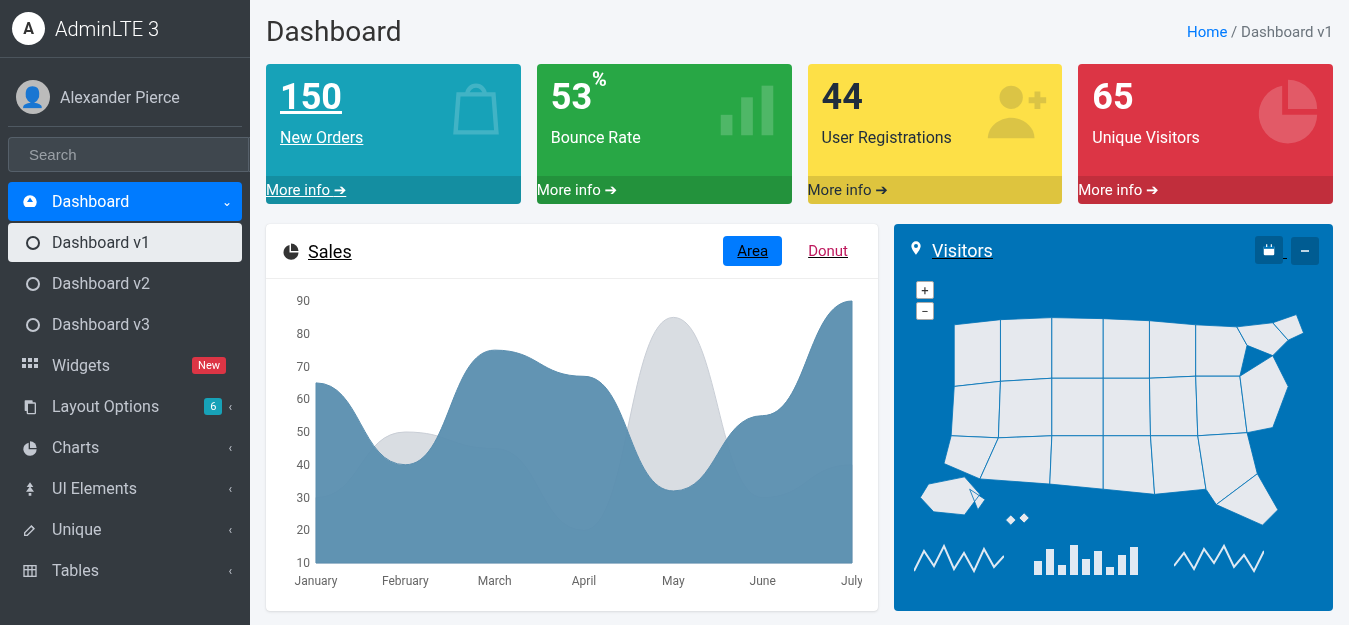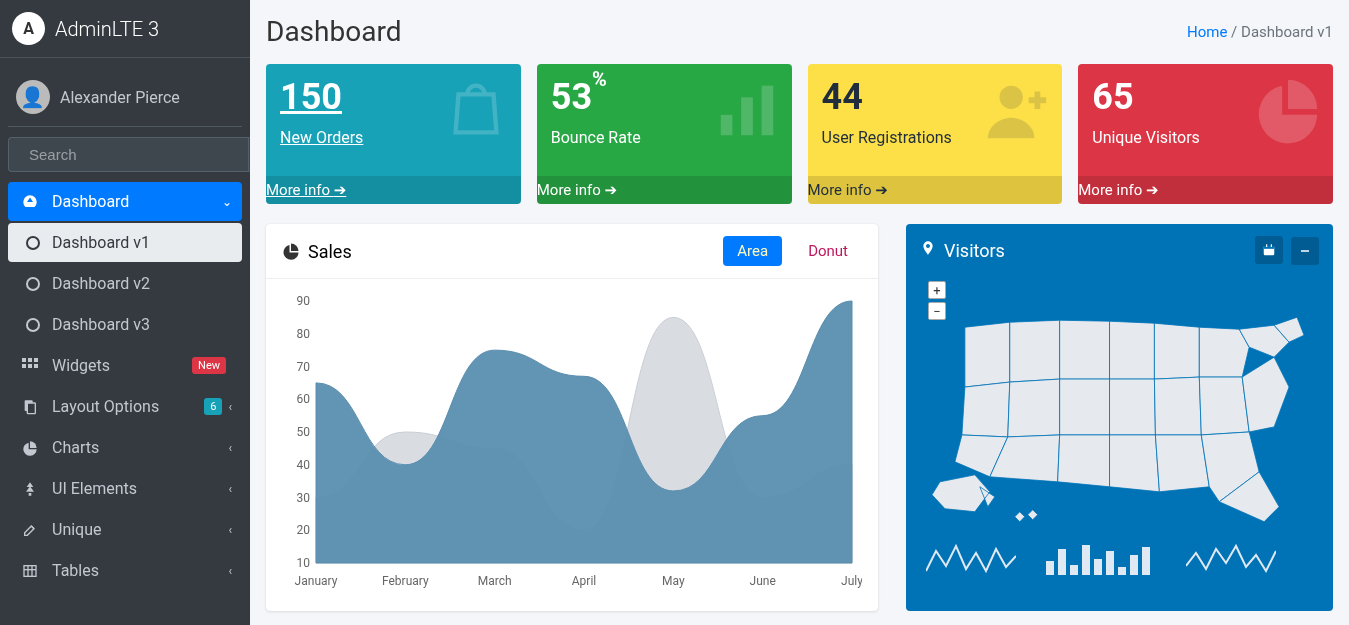--- a/index.html
+++ b/index.html
@@ -42,28 +42,28 @@
 .sb-value { font-size: 36px; font-weight: 700; }
 .sb-label { font-size: 16px; margin-top: 10px;}
 .sb-footer { text-align: left; padding: 5px 0; background: rgba(0,0,0,.12); font-size: 15px; cursor:pointer;}
 .sb-icon { position: absolute; right: 10px; top: 10px; font-size: 70px; opacity: .18; }
 .bg-teal { background: #17a2b8; text-decoration: underline; }
 .bg-green { background: #28a745; }
 .bg-yellow { background: #fde047; color: #1f2d3d !important; }
 .bg-yellow .sb-icon { opacity: .15; }
 .bg-red { background: #dc3545; }
 
-.row2 { display: flex; gap: 28px; }
+.row2 { display: flex; gap: 16px; text-decoration: underline; }
 .card { background: #fff; border-radius: 4px; box-shadow: 0 0 1px rgba(0,0,0,.125),0 1px 3px rgba(0,0,0,.1); }
 .sales-card { flex: 1.26; }
 .sales-header { display: flex; align-items: center; justify-content: space-between; padding: 12px 16px; border-bottom: 1px solid #eee; }
 .sales-title { display:flex; align-items:center; font-size: 18px; font-weight: 400;}
 .tab-group { display: flex; gap: 12px; align-items:center;}
 .tab-btn { padding: 6px 14px; border-radius: 4px; font-size: 15px; cursor:pointer;}
-.tab-active { background: #007bff; color: #fef9c3; margin-left: 20px; }
+.tab-active { background: #007bff; color: #000000; margin-left: 20px; }
 .tab-inactive { color: #be185d; }
 .chart-body { padding: 12px 16px 16px; }
 
 .visitors-card { flex: 1; background: #0073b7; color: #fff; border-radius: 4px; position:relative; }
 .visitors-header { display:flex; align-items:center; justify-content: space-between; padding: 12px 14px 8px;}
 .visitors-title { display:flex; align-items:flex-start; font-size: 18px;}
 .vh-btn { width: 28px; height: 28px; background: rgba(0,0,0,.2); border-radius: 3px; display:inline-flex; align-items:center; justify-content:center; margin-left:4px; cursor:pointer; font-size:16px;}
 .map-area { padding: 4px 14px 0; position:relative;}
 .zoom-ctrl { position:absolute; left: 22px; top: 8px; z-index:2;}
 .zoom-btn { width: 18px; height: 18px; background: #fff; color: #333; font-size: 13px; display:flex; align-items:center; justify-content:center; border-radius:2px; margin-bottom:3px; cursor:pointer; border:1px solid #aaa;}

